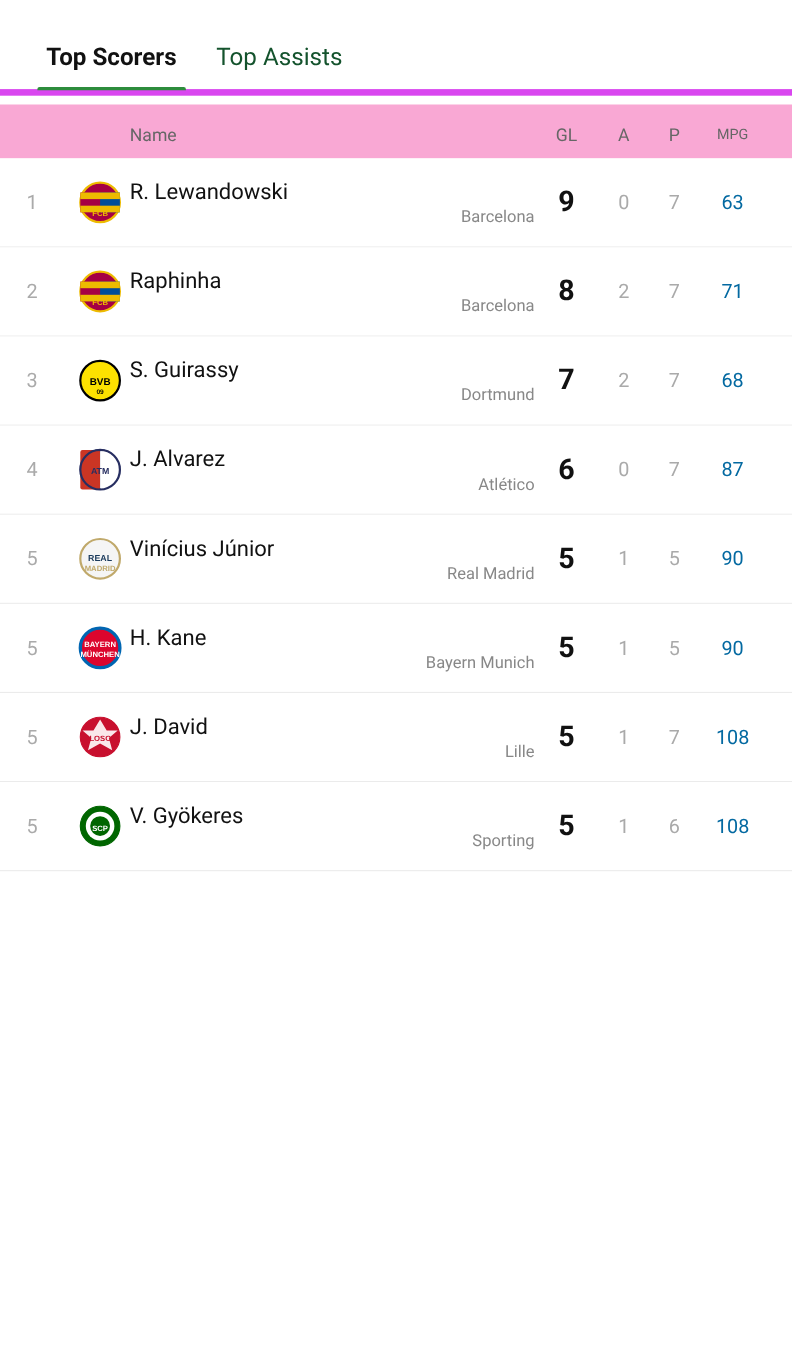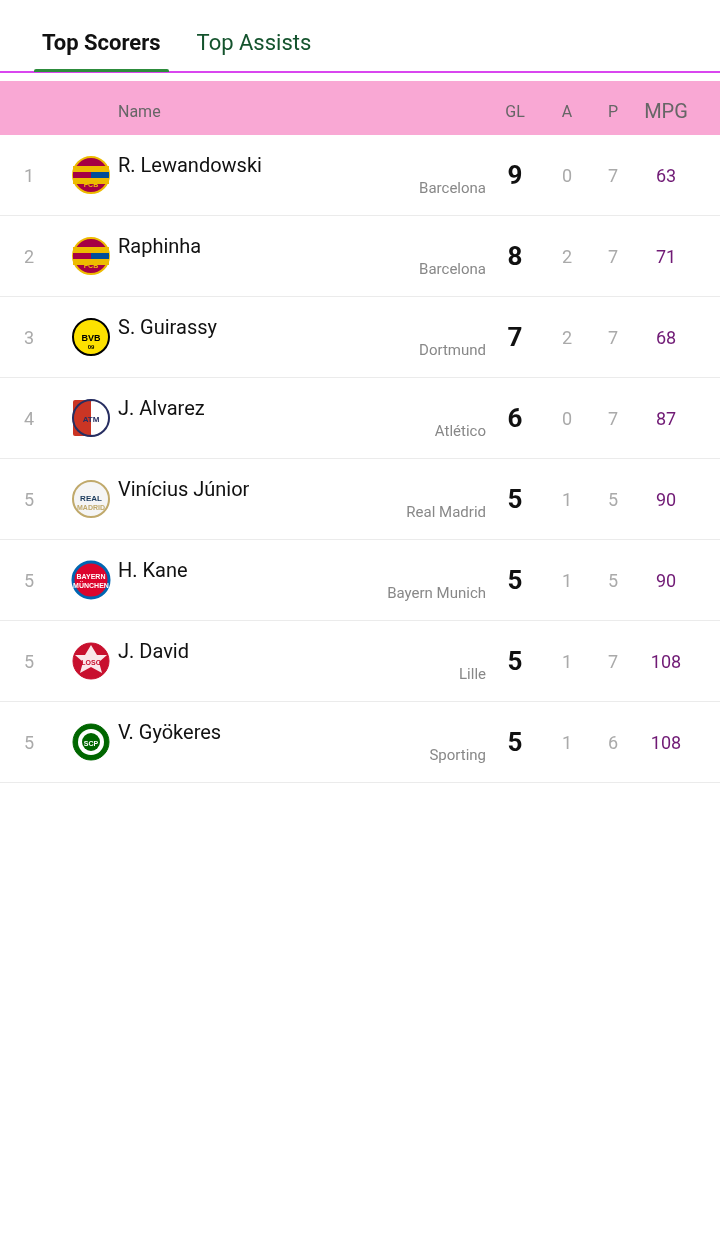--- a/index.html
+++ b/index.html
@@ -7,22 +7,22 @@
       font-family: -apple-system, BlinkMacSystemFont, 'Segoe UI', Roboto, sans-serif;
       background: #fff;
       width: 720px;
       min-height: 1247px;
       color: #222;
     }
 
     .tabs {
       display: flex;
       align-items: flex-end;
-      padding: 18px 24px 0 24px;
-      border-bottom: 2px solid #d946ef;
+      padding: 28px 24px 0 24px;
+      border-bottom: 6px solid #d946ef;
       background: #fff;
     }
 
     .tab {
       font-size: 22px;
       font-weight: 400;
       color: #14532d;
       padding: 12px 18px 16px 18px;
       cursor: pointer;
       position: relative;
@@ -52,21 +52,21 @@
       background: #f9a8d4;
       margin-top: 8px;
     }
 
     .col-rank { width: 40px; min-width: 40px; }
     .col-logo { width: 54px; min-width: 54px; }
     .col-name { flex: 1; font-size: 16px; color: #666; font-weight: 400; }
     .col-gl { width: 58px; text-align: center; font-size: 16px; color: #666; font-weight: 400; }
     .col-a  { width: 46px; text-align: center; font-size: 16px; color: #666; font-weight: 400; }
     .col-p  { width: 46px; text-align: center; font-size: 16px; color: #666; font-weight: 400; }
-    .col-mpg { width: 60px; text-align: center; font-size: 20px; color: #666; font-weight: 400; }
+    .col-mpg { width: 60px; text-align: center; font-size: 13px; color: #666; font-weight: 400; }
 
     .player-row {
       display: flex;
       align-items: center;
       padding: 18px 24px;
       border-bottom: 1px solid #ebebeb;
       background: #fff;
     }
 
     .rank {
@@ -129,21 +129,21 @@
       width: 46px;
       min-width: 46px;
       font-size: 18px;
       color: #aaa;
     }
 
     .stat.mpg {
       width: 60px;
       min-width: 60px;
       font-size: 18px;
-      color: #701a75;
+      color: #0369a1;
     }
   </style>
 </head>
 <body>
 
 <div class="tabs">
   <div class="tab active">
     <span>Top Scorers</span>
   </div>
   <div class="tab">

